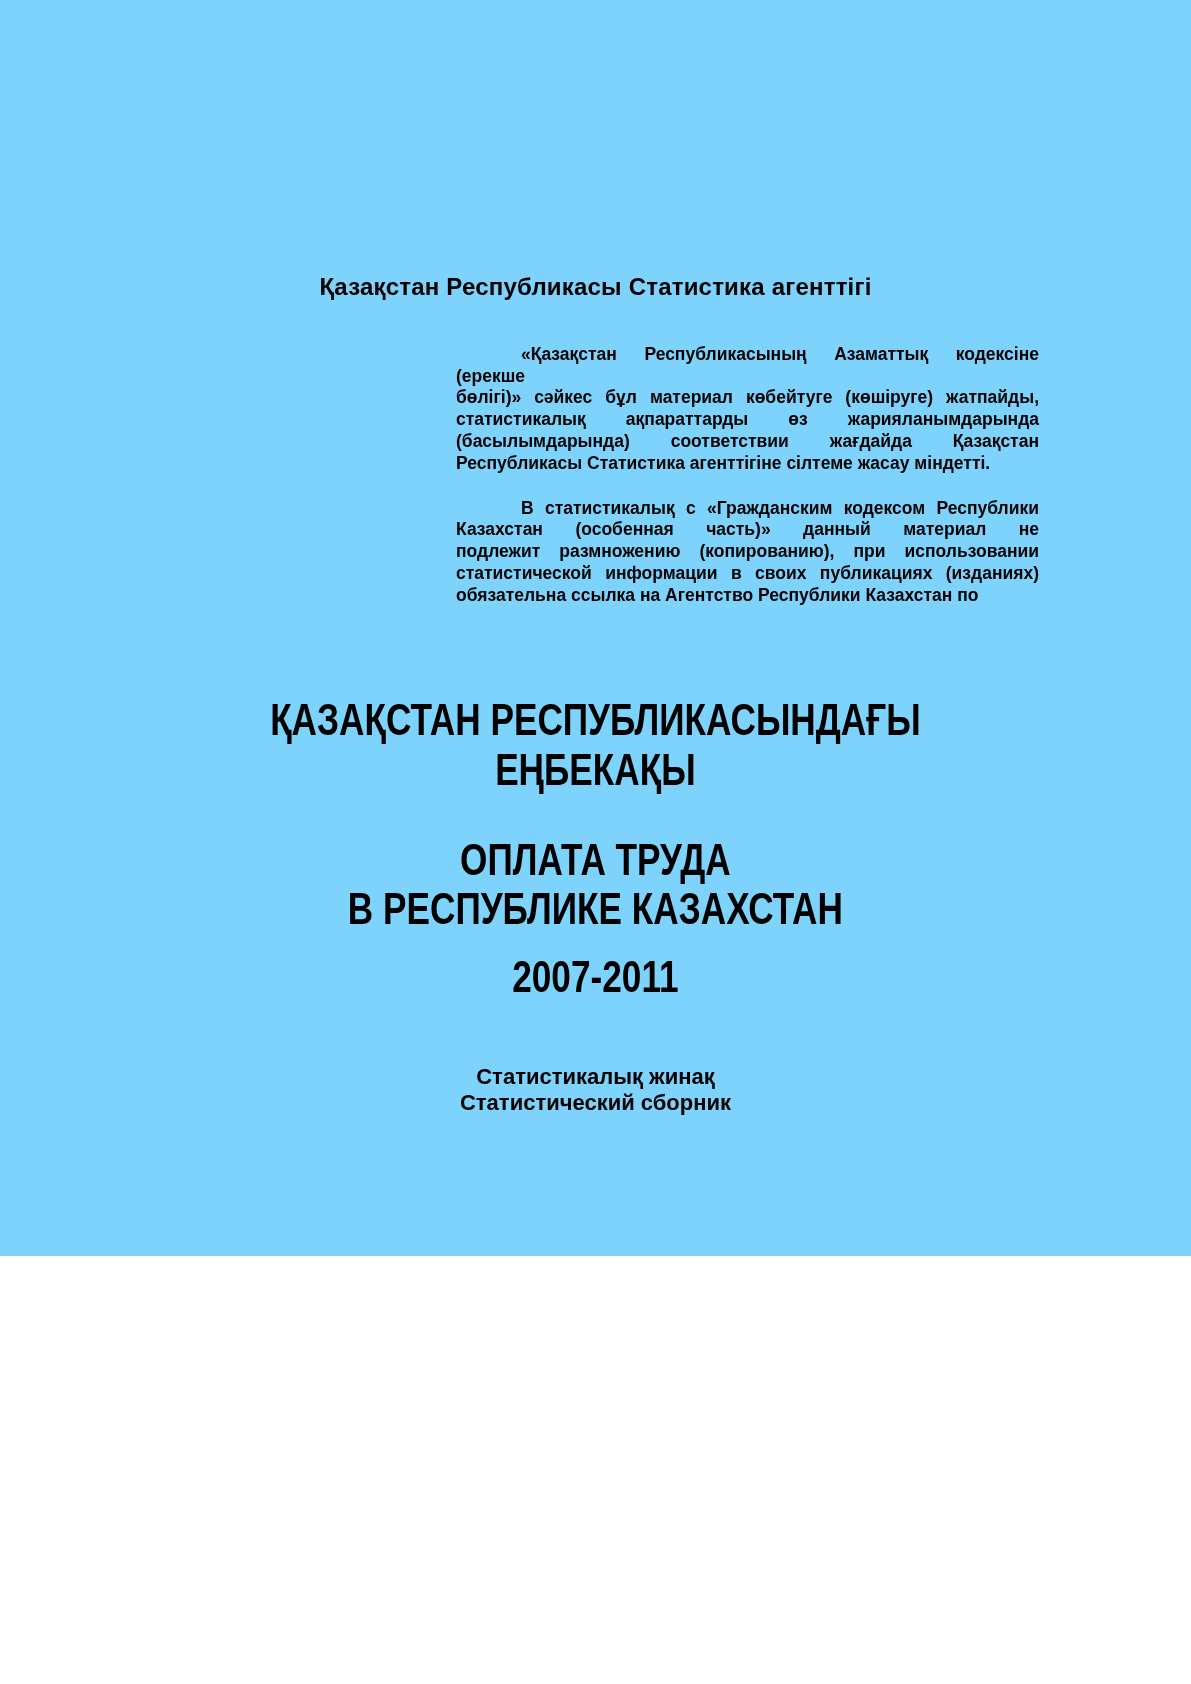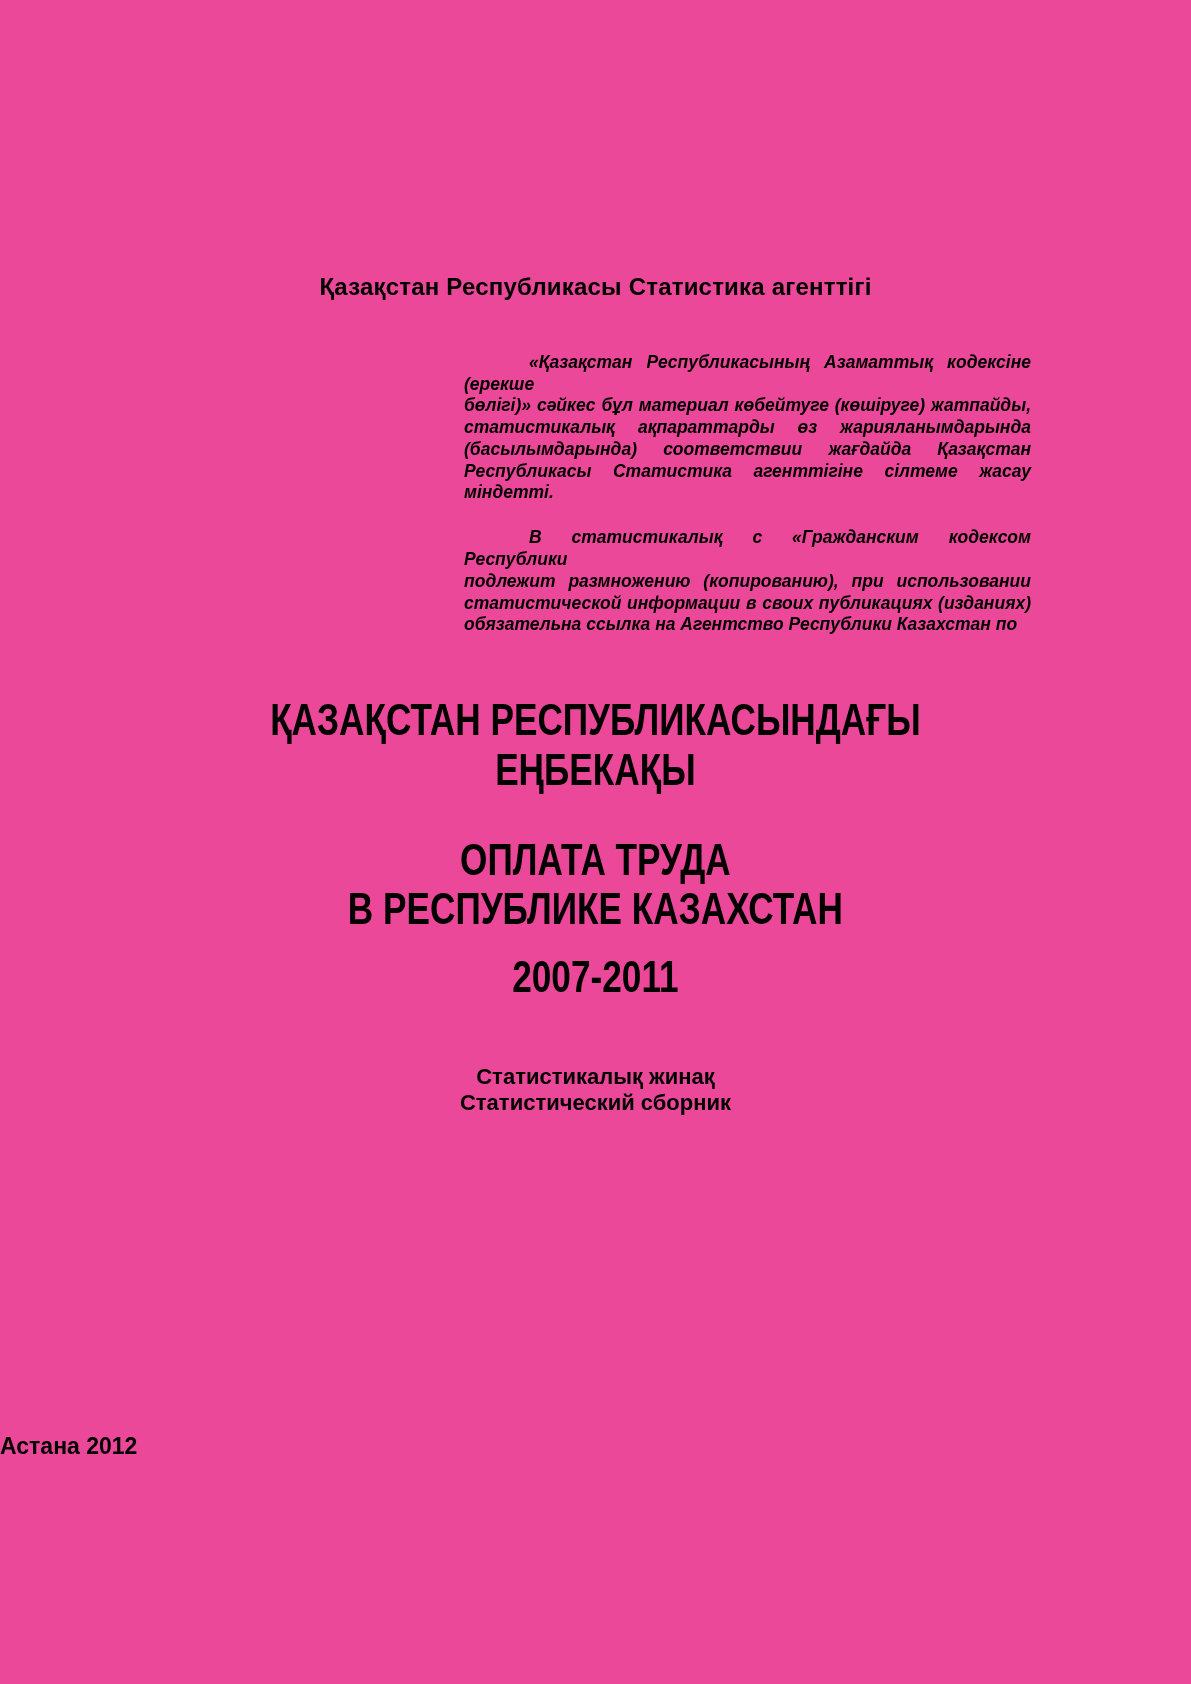--- a/index.html
+++ b/index.html
@@ -3,22 +3,22 @@
 <meta charset="utf-8">
 <style>
   html, body {
     margin: 0;
     padding: 0;
     background: #ffffff;
   }
   .page {
     position: relative;
     width: 1191px;
-    height: 1684px;
-    background: #ec4899;
+    height: 1256px;
+    background: #7dd3fc;
     color: #000000;
     font-family: "Liberation Sans", "DejaVu Sans", sans-serif;
     font-weight: bold;
     overflow: hidden;
   }
 
   
   .agency-header {
     position: absolute;
     top: 273px;
@@ -32,21 +32,21 @@
 
   
   .notice-block {
     position: absolute;
     left: 448px;
     top: 336px;
     width: 599px;
     font-size: 17.5px;
     line-height: 21.7px;
   }
-  .notice { margin: 16px; font-style: italic; }
+  .notice { margin: 8px; }
   .notice + .notice { margin-top: 23.5px; }
   .justify-lines > div {
     text-align: justify;
     text-align-last: justify;
     white-space: normal;
   }
   .justify-lines > div:first-child { text-indent: 65px; }
   .justify-lines > div:last-child { text-align-last: left; }
 
   
@@ -95,20 +95,21 @@
   <div class="notice-block">
     <div class="notice justify-lines">
         <div class="jline">«Қазақстан Республикасының Азаматтық кодексіне (ерекше</div>
         <div class="jline">бөлігі)» сәйкес бұл материал көбейтуге (көшіруге) жатпайды,</div>
         <div class="jline">статистикалық ақпараттарды өз жарияланымдарында</div>
         <div class="jline">(басылымдарында) соответствии жағдайда Қазақстан</div>
         <div class="jline">Республикасы Статистика агенттігіне сілтеме жасау міндетті.</div>
       </div>
     <div class="notice justify-lines">
         <div class="jline">В статистикалық с «Гражданским кодексом Республики</div>
+        <div class="jline">Казахстан (особенная часть)» данный материал не</div>
         <div class="jline">подлежит размножению (копированию), при использовании</div>
         <div class="jline">статистической информации в своих публикациях (изданиях)</div>
         <div class="jline">обязательна ссылка на Агентство Республики Казахстан по</div>
       </div>
   </div>
 
   <div class="big-title title-kk">
     <div>ҚАЗАҚСТАН РЕСПУБЛИКАСЫНДАҒЫ</div>
     <div>ЕҢБЕКАҚЫ</div>
   </div>

